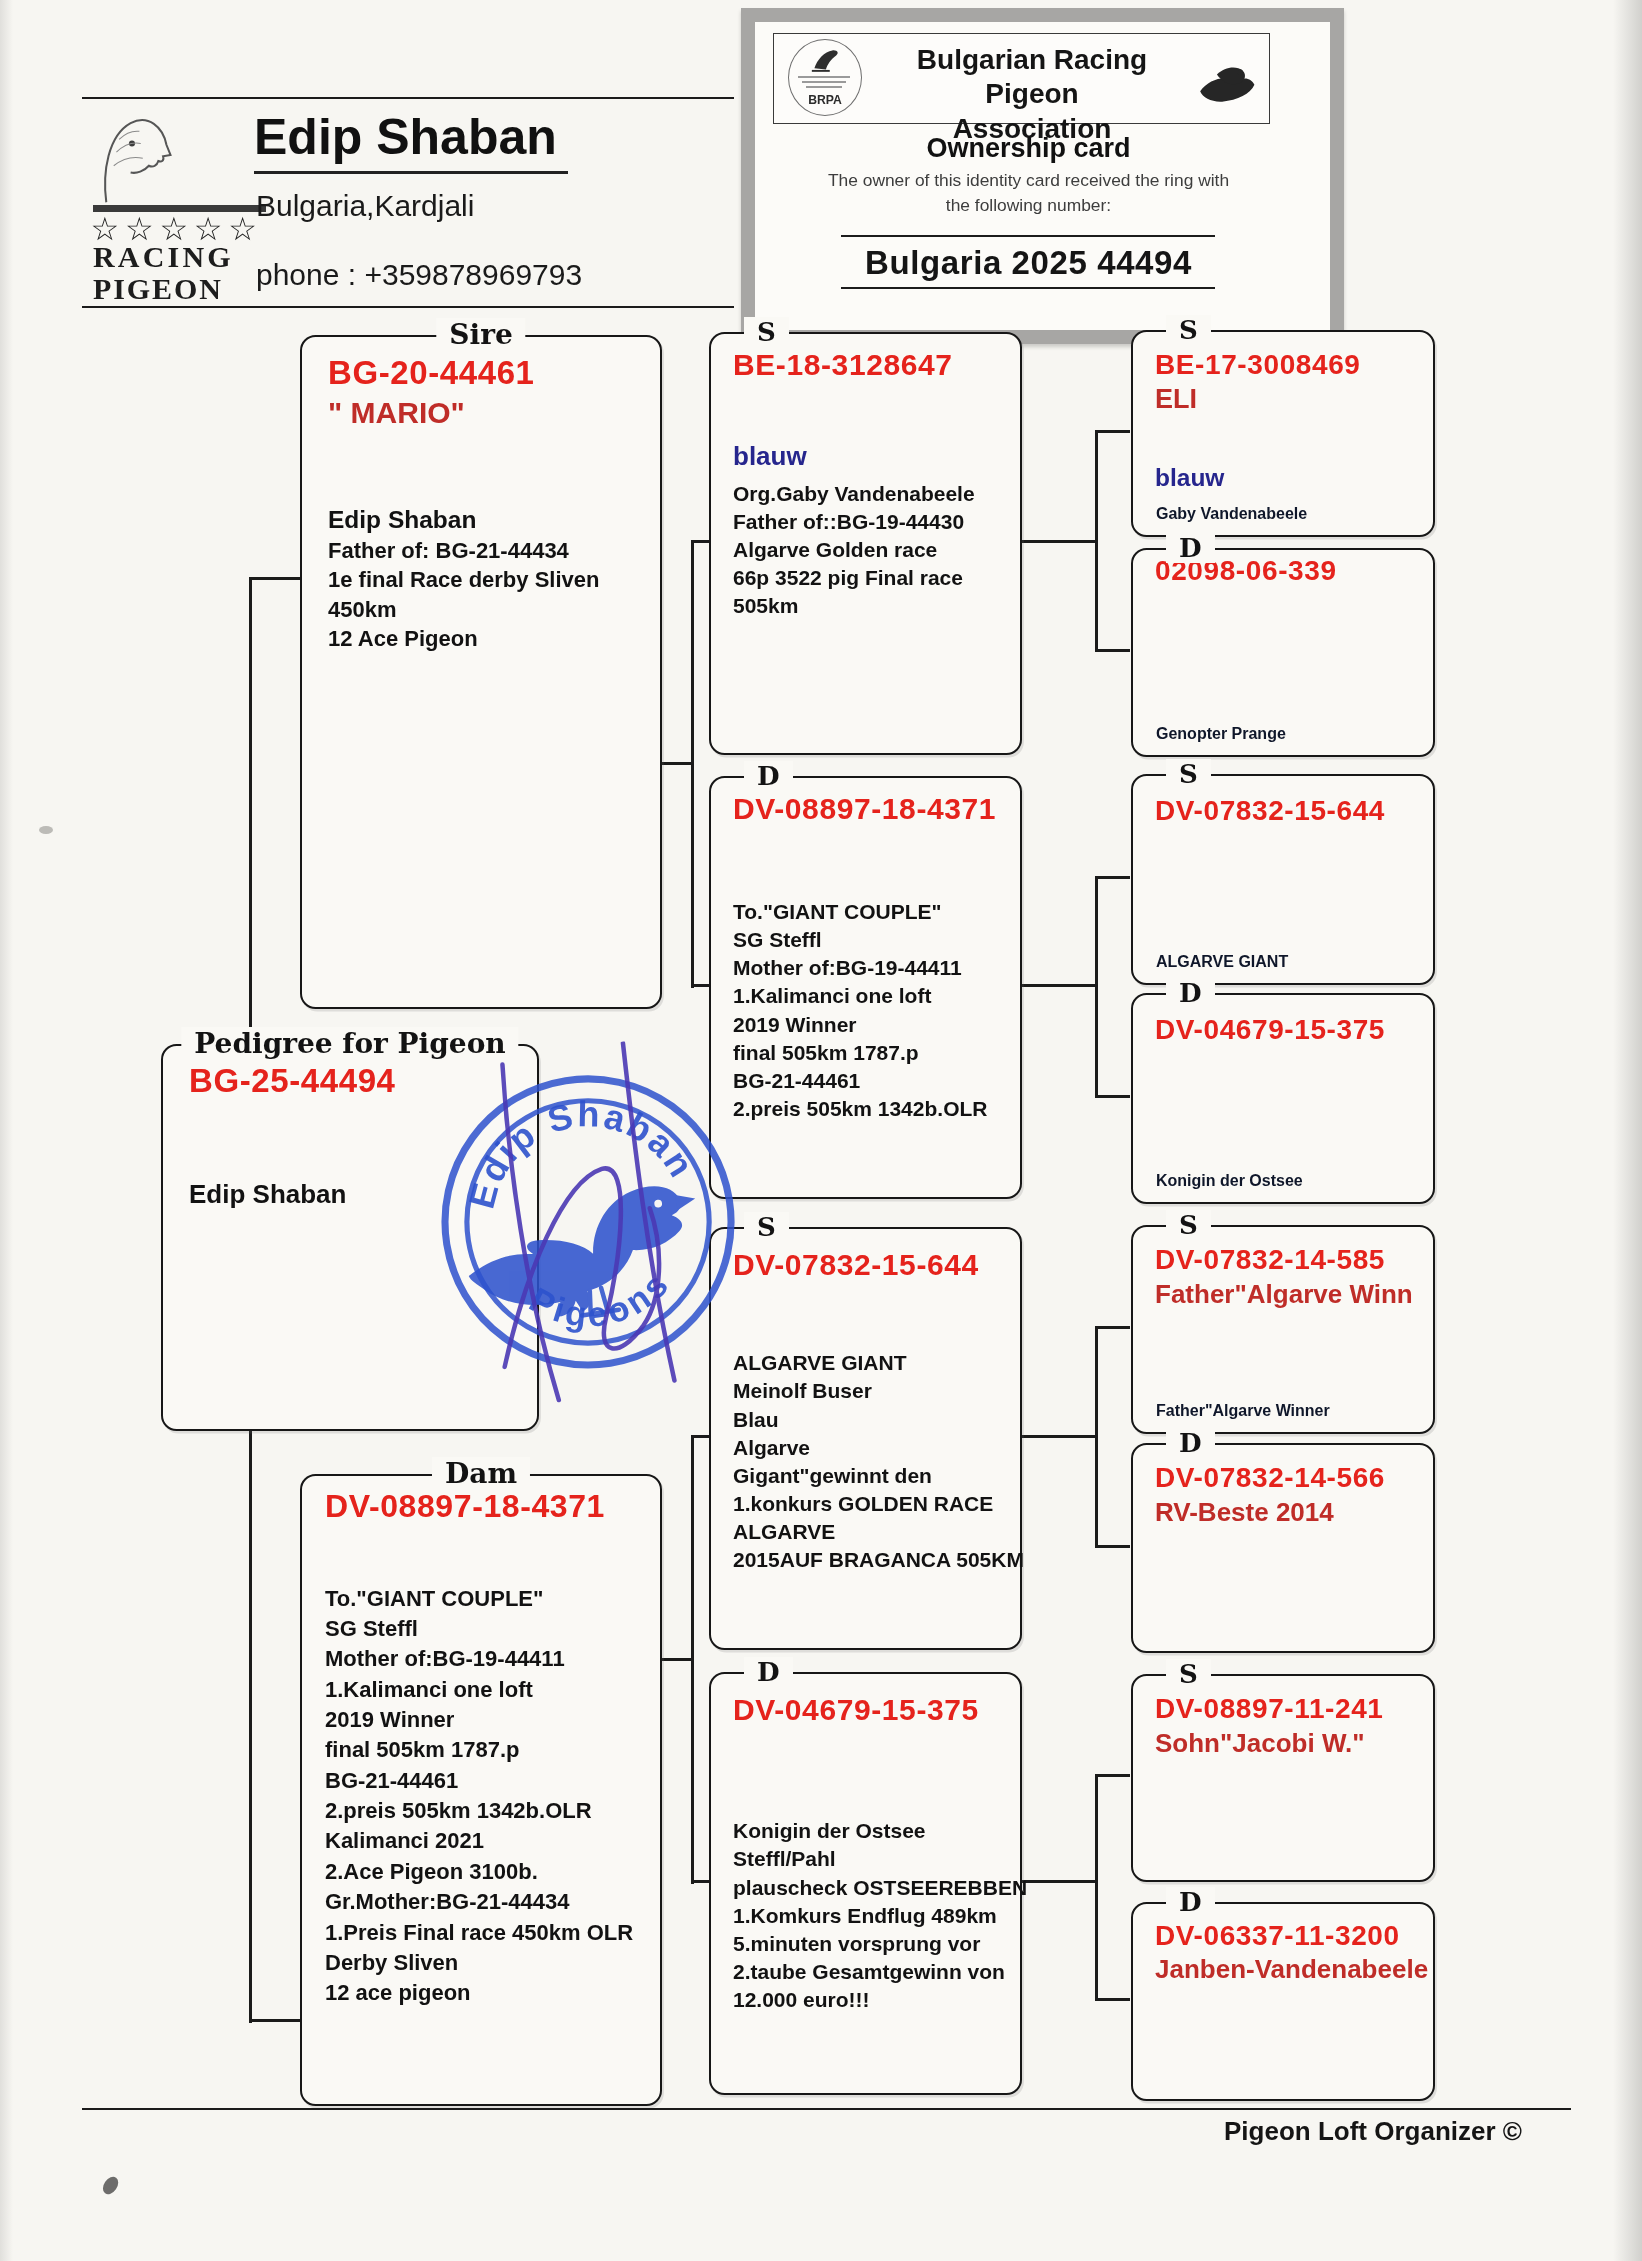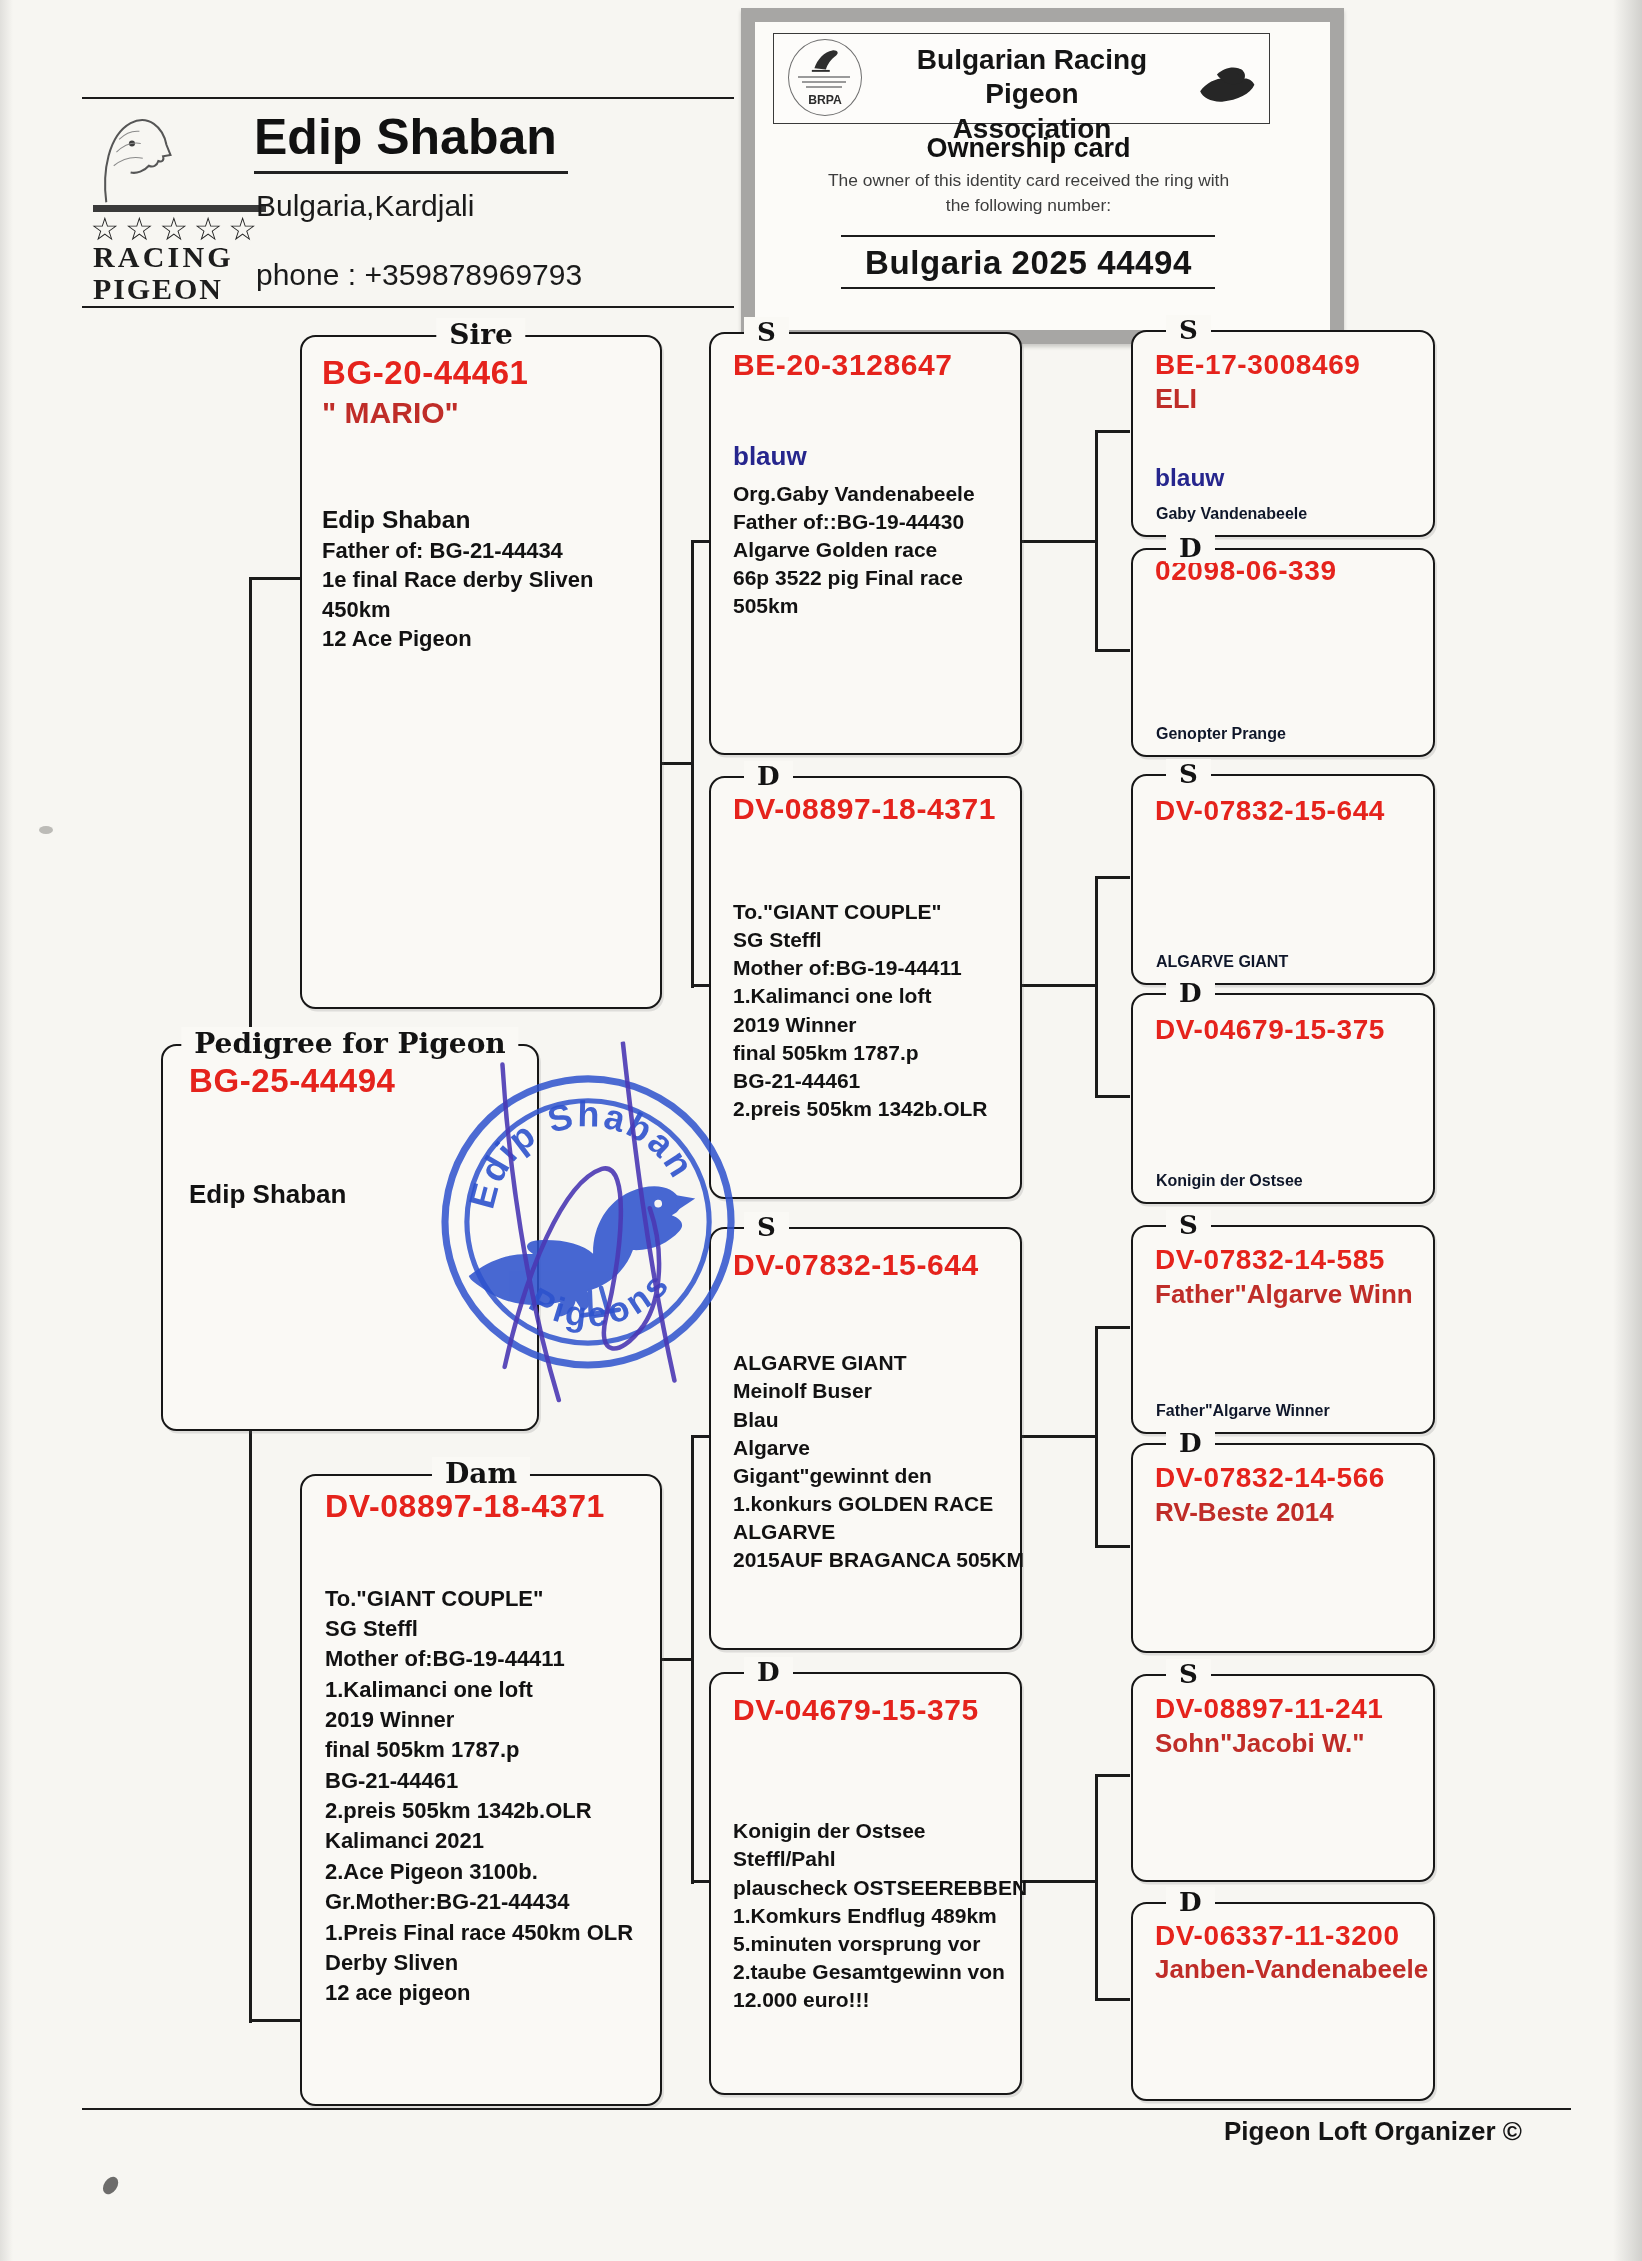--- a/index.html
+++ b/index.html
@@ -114,21 +114,21 @@
   <div class="ln" style="left:1095px;top:1326px;width:35px;height:2.6px"></div>
   <div class="ln" style="left:1095px;top:1545px;width:35px;height:2.6px"></div>
 
   <div class="ln" style="left:1018px;top:1880px;width:77px;height:2.6px"></div>
   <div class="ln" style="left:1095px;top:1775px;width:2.6px;height:224px"></div>
   <div class="ln" style="left:1095px;top:1774px;width:35px;height:2.6px"></div>
   <div class="ln" style="left:1095px;top:1998px;width:35px;height:2.6px"></div>
 
   <div class="box" style="left:300px;top:335px;width:358px;height:670px">
     <span class="btitle big">Sire</span>
-    <div style="padding:17px 0 0 20px">
+    <div style="padding:17px 0 0 26px">
       <div class="ring" style="font-size:33px">BG-20-44461</div>
       <div class="rname" style="font-size:30px;margin-top:3.9px">" MARIO"</div>
       <div class="info" style="font-size:24.5px;margin-top:76px">Edip Shaban</div>
       <div style="margin-top:2px;line-height:1.34;font-size:22px">
         <div class="info">Father of: BG-21-44434</div>
         <div class="info">1e final Race derby Sliven</div>
         <div class="info">450km</div>
         <div class="info">12 Ace Pigeon</div>
       </div>
     </div>
@@ -161,21 +161,21 @@
         <div class="info">1.Preis Final race 450km OLR</div>
         <div class="info">Derby Sliven</div>
         <div class="info">12 ace pigeon</div>
       </div>
     </div>
   </div>
 
   <div class="box" style="left:709px;top:332px;width:309px;height:419px">
     <span class="btitle sd">S</span>
     <div style="padding:14px 0 0 22px">
-      <div class="ring" style="font-size:30px">BE-20-3128647</div>
+      <div class="ring" style="font-size:30px">BE-18-3128647</div>
       <div class="blauw" style="font-size:26px;margin-top:59px">blauw</div>
       <div style="margin-top:7.7px;line-height:1.34;font-size:21px">
         <div class="info">Org.Gaby Vandenabeele</div>
         <div class="info">Father of::BG-19-44430</div>
         <div class="info">Algarve Golden race</div>
         <div class="info">66p 3522 pig Final race</div>
         <div class="info">505km</div>
       </div>
     </div>
   </div>

